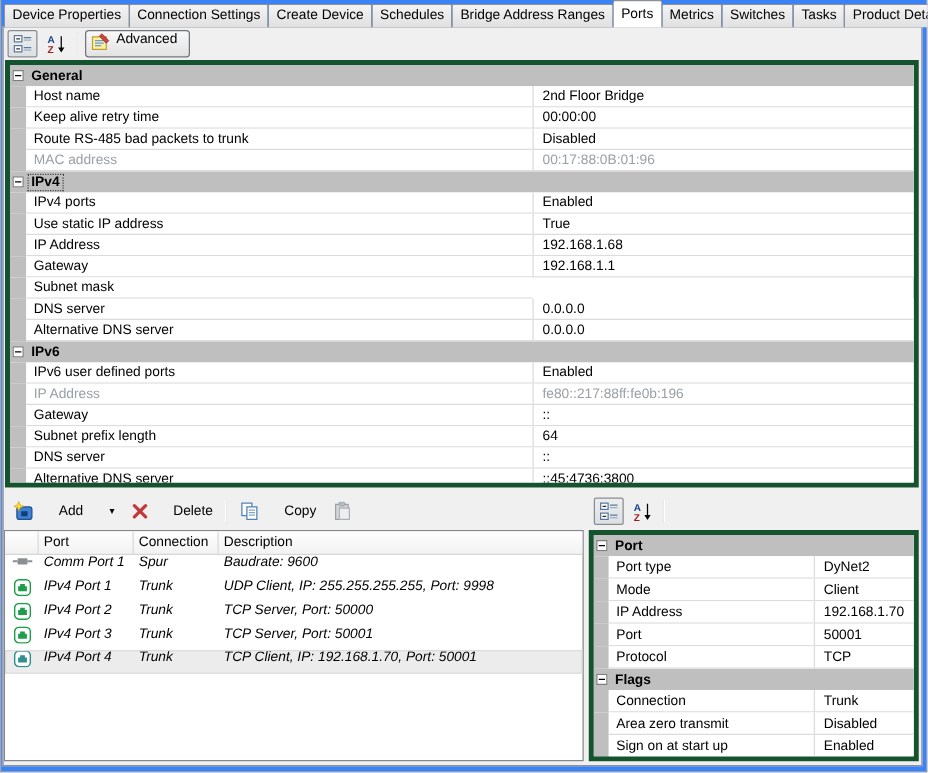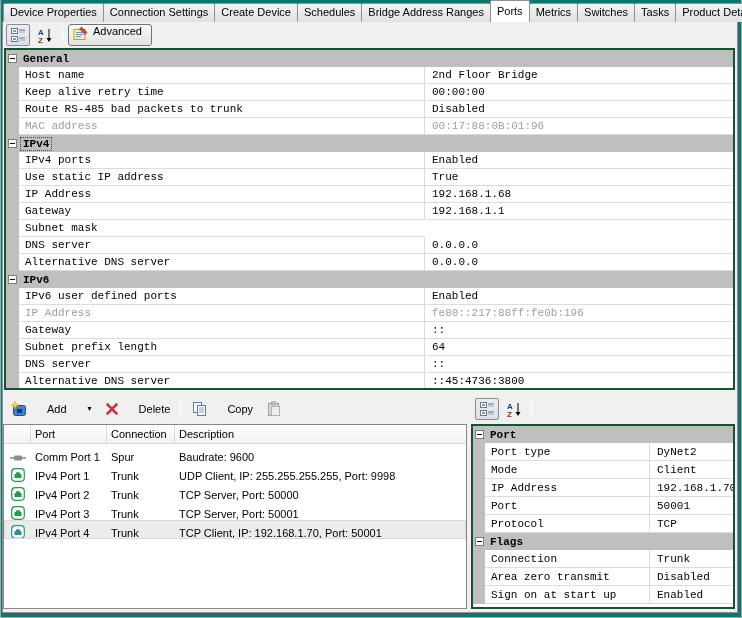--- a/index.html
+++ b/index.html
@@ -1,18 +1,18 @@
 <!DOCTYPE html>
 <html><head>
 <meta charset="utf-8">
 <style>
   * { box-sizing: border-box; margin: 0; padding: 0; }
   html,body { width:742px; height:618px; }
   body { font-family:"Liberation Sans", sans-serif; font-size:11px; color:#000; background:#fff; }
-  .window { position:relative; width:742px; height:618px; background:#0f766e;
+  .window { position:relative; width:742px; height:618px; background:#3b82f6;
             border:1px solid #a3a7ad; border-top:none; }
 
   
   .tabs { position:absolute; top:1px; left:2px; right:2px; height:21px;
           display:flex; align-items:flex-end; z-index:5; white-space:nowrap; }
   .tab { height:19px; line-height:17px; padding:0 6px; flex-shrink:0;
          background:linear-gradient(#f4f4f4,#e0e0e0);
          border:1px solid #8d9097; border-bottom:none; margin-right:-1px;
          border-radius:2px 2px 0 0; cursor:default; }
   .tab.active { height:22px; line-height:20px; background:#fff; position:relative; z-index:7; }
@@ -31,21 +31,21 @@
   .tsep { width:1px; height:18px; background:#b9b9b9; border-right:1px solid #fff; margin:0 2px; }
   .btn-advanced { display:flex; align-items:flex-start; gap:4px; height:22px; padding:0 9px 0 4px;
           border:1px solid #6f747b; border-radius:3px;
           background:linear-gradient(#f9f9f9,#e2e2e2); }
   .titem { display:flex; align-items:center; gap:20px; padding:2px 5px; border-radius:2px; }
   .titem .lbl { white-space:nowrap; }
   .titem.disabled .lbl { color:#9aa0a6;margin-top:44px; }
   .caret { font-size:8px; line-height:8px; margin-left:1px; }
 
   
-  .propgrid { background:#fff; border:2px solid #14532d; overflow:hidden;font-family:Liberation Mono, monospace; }
+  .propgrid { background:#fff; border:4px solid #14532d; overflow:hidden; }
   .propgrid-main { position:absolute; left:1px; right:2px; top:26px; height:342px; }
   .pcat { display:flex; align-items:center; background:#bfbfbf; }
   .propgrid-main .pcat { height:17px; }
   .pcat .title { font-weight:bold; margin-left:4px; padding:0 2px; }
   .pcat .title.focused { outline:1px dotted #4a4a4a; }
   .minus { position:relative; width:9px; height:9px; margin-left:2px;
            background:#fff; border:1px solid #7e7e7e; flex-shrink:0; }
   .minus::before { content:""; position:absolute; left:1px; right:1px; top:3px; height:1px; background:#000; }
   .prow { display:flex; }
   .propgrid-main .prow { height:17px; }
@@ -63,21 +63,21 @@
 
   .portlist { position:absolute; left:0; top:402px; width:464px; bottom:3px;
               background:#fff; border:1px solid #83878c; overflow:hidden; }
   .lv-header { display:flex; height:19px; background:linear-gradient(#ffffff,#f2f2f2);
                border-bottom:1px solid #d5d5d5; }
   .lv-h { display:flex; align-items:center; padding-left:4px; border-right:1px solid #d9d9d9; height:100%; white-space:nowrap; }
   .lv-h.c-icon { width:27px; }
   .lv-h.c-port { width:76px; }
   .lv-h.c-conn { width:68px; }
   .lv-h.c-desc { flex:1; border-right:none; }
-  .lv-row { display:flex; height:19px; align-items:flex-end; }
+  .lv-row { display:flex; height:19px; align-items:flex-start;font-style:italic; }
   .lv-row.selected { background:#ececec; outline:1px solid #dcdcdc; outline-offset:-1px; }
   .lv-c { padding-left:4px; white-space:nowrap; overflow:hidden; }
   .lv-c.c-icon { width:27px; display:flex; justify-content:center; padding-left:0; }
   .lv-c.c-port { width:76px; }
   .lv-c.c-conn { width:68px; }
   .lv-c.c-desc { flex:1; }
 
   .propgrid-side { position:absolute; left:468px; top:402px; right:2px; height:185px; }
   .propgrid-side .pcat { height:17px; }
   .propgrid-side .prow { height:18px; }

